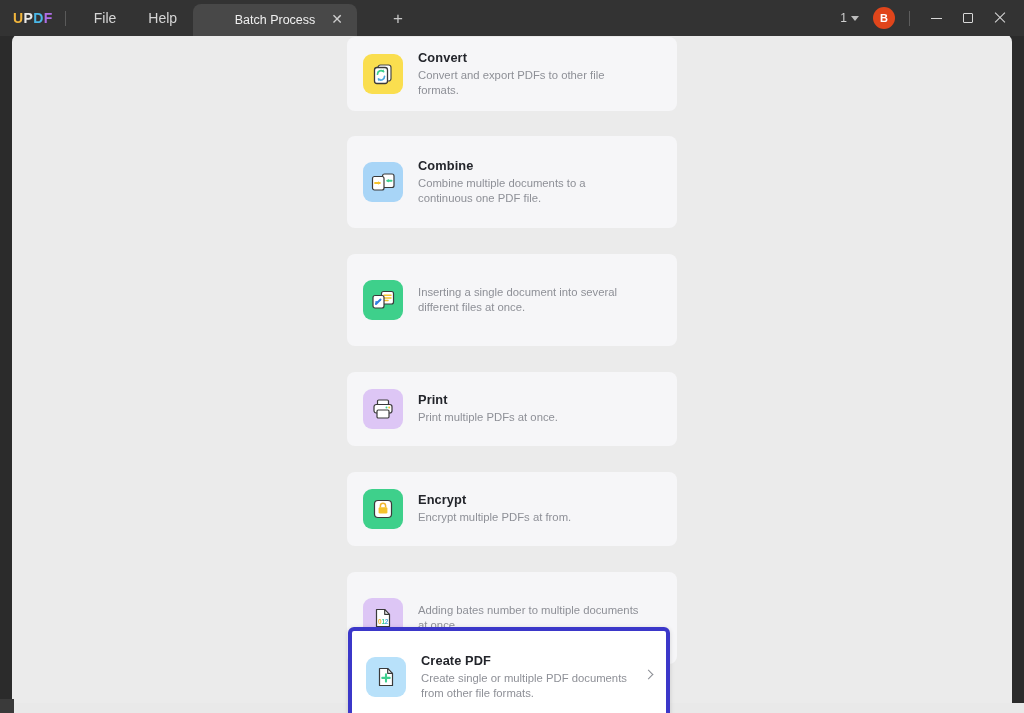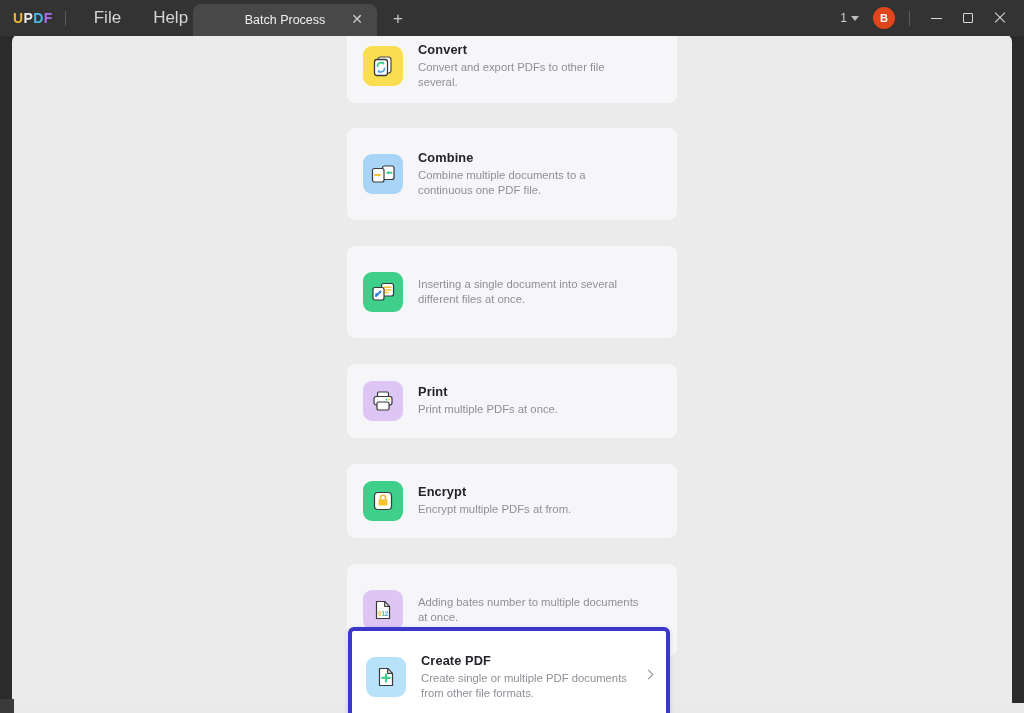--- a/index.html
+++ b/index.html
@@ -31,28 +31,28 @@
   }
   .logo .l1 { color: #f2b63c; }
   .logo .l2 { color: #e8e8e8; }
   .logo .l3 { color: #4ab8e8; }
   .logo .l4 { color: #b06fe8; }
   .tb-sep {
     width: 1px; height: 15px; background: #5a5a5a;
     align-self: center; margin: 0 12px 0 2px;
   }
   .menu-item {
-    color: #d6d6d6; font-size: 17px;
+    color: #d6d6d6; font-size: 14px;
     padding: 0 16px; height: 36px;
     display: flex; align-items: center; cursor: default;
   }
 
   .tab {
     position: absolute; left: 193px; top: 4px;
-    width: 184px; height: 32px;
+    width: 164px; height: 32px;
     background: #484848;
     border-radius: 8px 8px 0 0;
     display: flex; align-items: center; justify-content: center;
   }
   .tab-label {
     color: #f0f0f0; font-size: 12.5px;
     position: absolute; left: 0; right: 0; text-align: center;
   }
   .tab-close {
     position: absolute; right: 12px; top: 8px;
@@ -112,21 +112,21 @@
   .content {
     position: absolute;
     left: 12px; top: 33px;
     width: 1000px; height: 672px;
     background: #ebebeb;
     border-radius: 9px 9px 0 0;
     overflow: hidden;
   }
   .cards-col {
     position: absolute;
-    left: 335px; top: 0;
+    left: 335px; top: 8px;
     width: 330px;
   }
 
   .card {
     position: relative;
     width: 330px;
     background: #f6f6f8;
     border-radius: 8px;
     display: flex; align-items: center;
     padding: 0 16px;
@@ -249,21 +249,21 @@
             <rect x="8" y="4" width="13" height="16" rx="2.5" fill="#fff" stroke="#4a4a4a" stroke-width="1.2"></rect>
             <rect x="4.5" y="6.5" width="13" height="16" rx="2.5" fill="#fff" stroke="#3a3a3a" stroke-width="1.3"></rect>
             <path d="M7.5 13.2a3.6 3.6 0 0 1 6.1-2.6" fill="none" stroke="#3ecf8e" stroke-width="1.7" stroke-linecap="round"></path>
             <path d="M14.5 15.4a3.6 3.6 0 0 1-6.1 2.6" fill="none" stroke="#4aa8e0" stroke-width="1.7" stroke-linecap="round"></path>
             <path d="M13.6 8.3l.4 2.6-2.6-.1z" fill="#3ecf8e"></path>
             <path d="M8.4 20.3l-.4-2.6 2.6.1z" fill="#4aa8e0"></path>
           </svg>
         </div>
         <div class="card-text">
           <div class="card-title">Convert</div>
-          <div class="card-desc">Convert and export PDFs to other file several.</div>
+          <div class="card-desc">Convert and export PDFs to other file formats.</div>
         </div>
       </div>
 
       <div class="card-gap-sm"></div>
 
       <div class="card h92">
         <div class="icon-box" style="background:#a8d5f7;">
           <svg width="28" height="26" viewBox="0 0 28 26">
             <rect x="13.5" y="5" width="11.5" height="13.5" rx="2" fill="#fff" stroke="#3a3a3a" stroke-width="1.2"></rect>
             <rect x="3.5" y="7.5" width="11.5" height="13.5" rx="2" fill="#fff" stroke="#3a3a3a" stroke-width="1.2"></rect>

